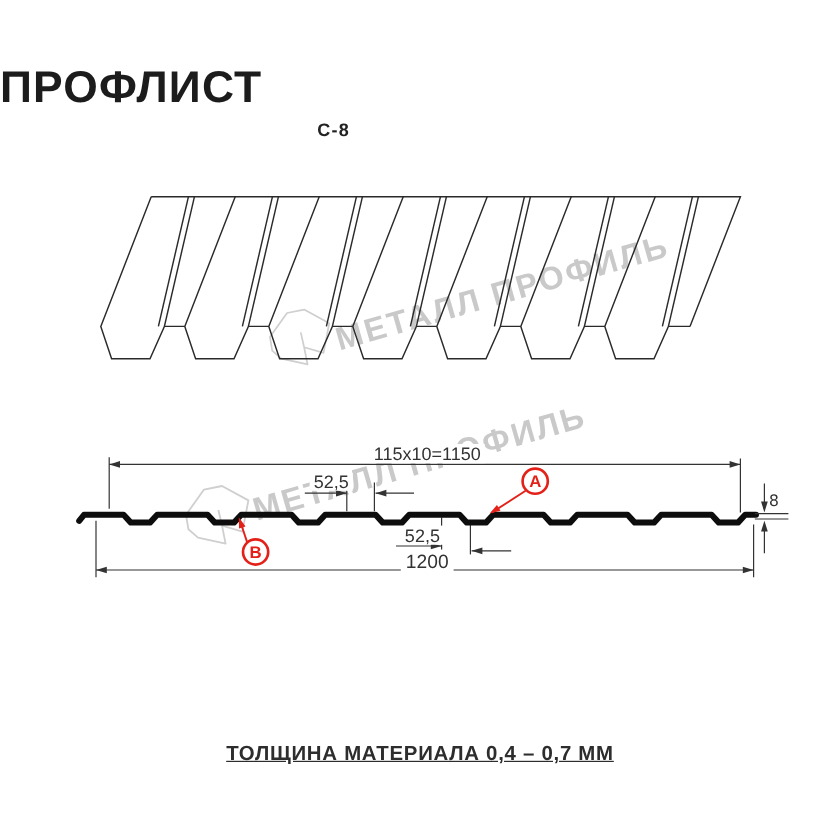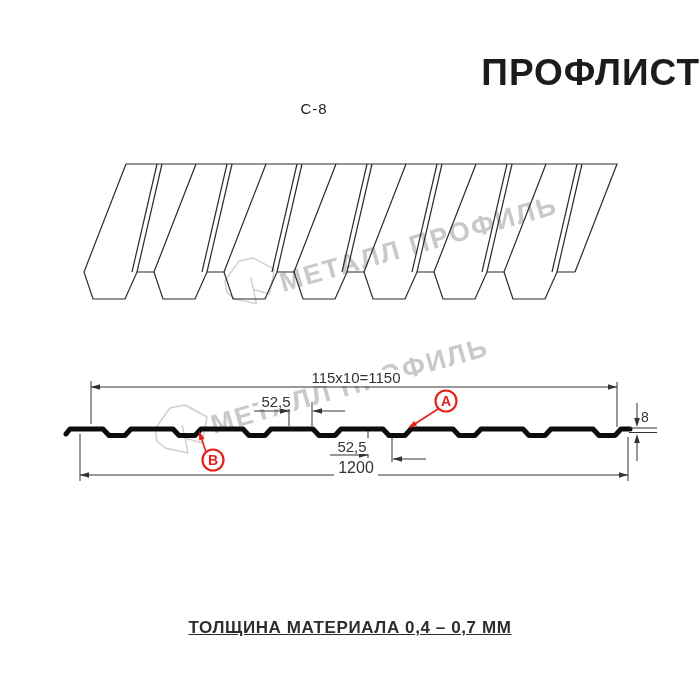--- a/index.html
+++ b/index.html
@@ -1,21 +1,21 @@
 <!DOCTYPE html>
 <html><head>
 <meta charset="utf-8">
 <style>
   html,body{margin:0;padding:0;background:#ffffff;}
   .page{position:relative;width:700px;height:700px;background:#fff;overflow:hidden;
         font-family:"Liberation Sans", sans-serif;}
-  .title{position:absolute;left:0;top:52px;width:700px;text-align:right;
+  .title{position:absolute;left:0;top:52px;width:700px;text-align:left;
          font-size:37px;font-weight:700;letter-spacing:1px;color:#1c1c1c;}
   .subtitle{position:absolute;left:0;top:100px;width:556px;text-align:center;
-         font-size:15px;font-weight:400;letter-spacing:1px;color:#222;padding-left:36px;}
+         font-size:15px;font-weight:700;letter-spacing:1px;color:#222;}
   .footer{position:absolute;left:0;top:618px;width:700px;text-align:center;
          font-size:17px;font-weight:600;letter-spacing:.6px;color:#2d2d2d;text-decoration:underline;}
   svg{position:absolute;left:0;top:0;}
   .thin{stroke:#2a2a2a;stroke-width:1.2;fill:none;}
   .dim{stroke:#333;stroke-width:1;fill:none;}
   .dimfill{fill:#333;stroke:none;}
   .profile{stroke:#0d0d0d;stroke-width:5;fill:none;stroke-linejoin:round;stroke-linecap:round;}
   .wmtext{fill:#c9c9c9;font-family:"Liberation Sans",sans-serif;font-weight:700;
           font-size:27px;letter-spacing:2px;}
   .wmlogo{fill:none;stroke:#cfcfcf;stroke-width:1.5;stroke-linejoin:round;}

